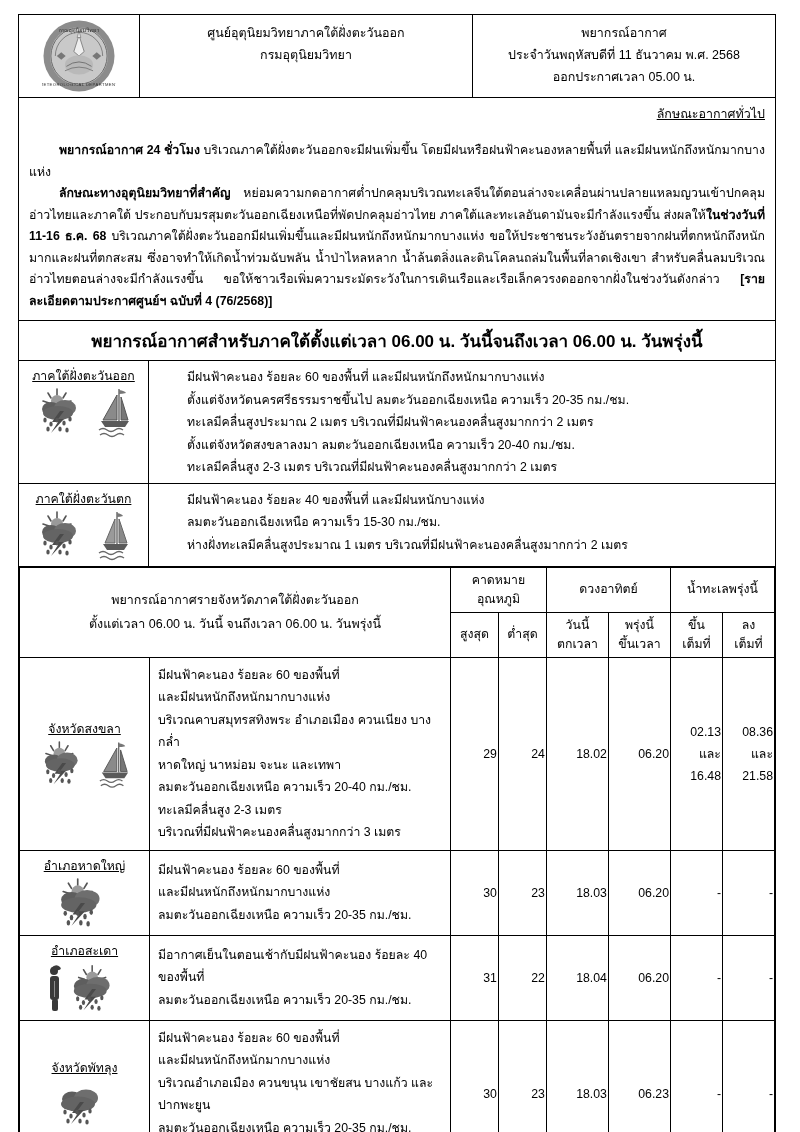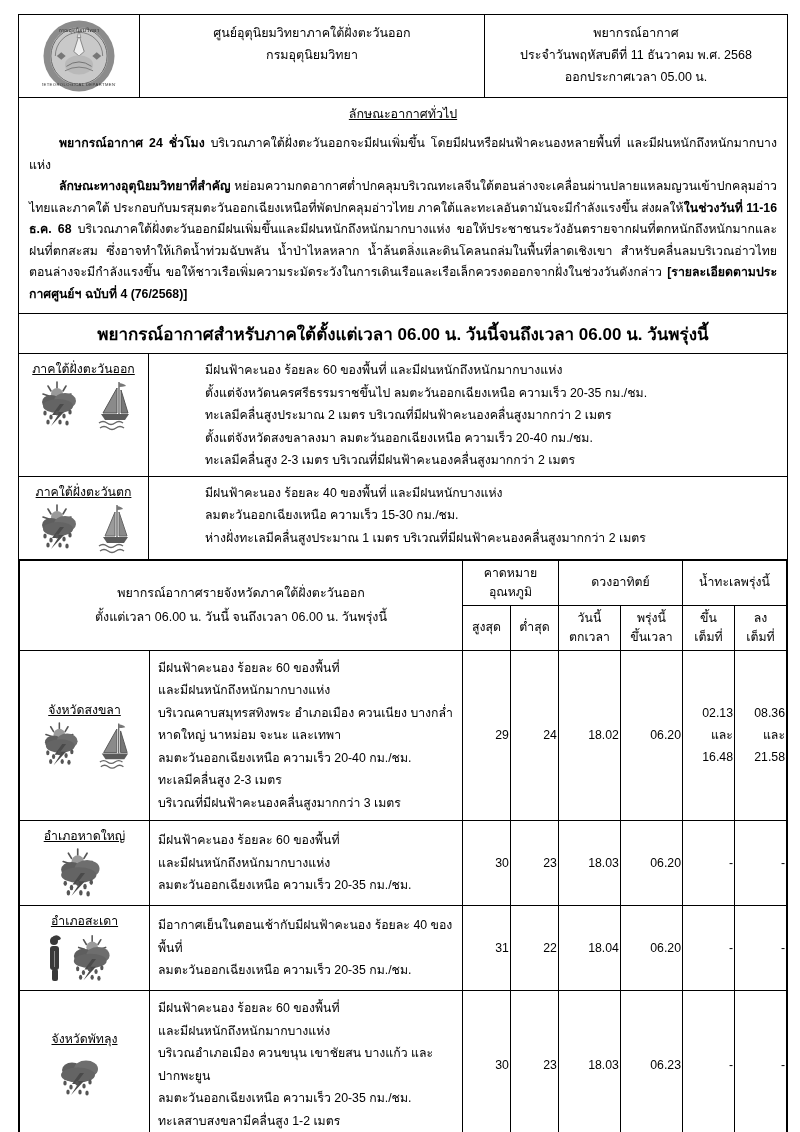--- a/index.html
+++ b/index.html
@@ -12,21 +12,21 @@
     width: 800px;
     height: 1132px;
     color: #000000;
     -webkit-font-smoothing: antialiased;
   }
   .page {
     position: relative;
     width: 800px;
     height: 925px;
     box-sizing: border-box;
-    padding: 14px 12px 0 18px;
+    padding: 14px 24px 0 18px;
   }
   .sheet {
     border: 1px solid #000;
     border-bottom: none;
     width: 100%;
     box-sizing: border-box;
   }
 
   
   .hdr {
@@ -61,24 +61,24 @@
   }
 
   .logo-seal { display:block; }
 
   
   .gen {
     border-bottom: 1px solid #000;
     padding: 6px 10px 8px 10px;
   }
   .gen-title {
-    text-align: center;
+    text-align: right;
     font-size: 12.5px;
     text-decoration: underline;
-    margin-bottom: 9px;
+    margin-bottom: 16px;
   }
   .gen p {
     margin: 0;
     font-size: 12.3px;
     line-height: 21.5px;
     text-align: justify;
     text-indent: 30px;
   }
   .b { font-weight: bold; margin-top: 17px; }
 
@@ -88,39 +88,39 @@
     text-align: center;
     font-size: 17px;
     font-weight: bold;
     padding: 6px 4px 6px 4px;
   }
 
   
   .region {
     display: flex;
     border-bottom: 1px solid #000;
+    gap: 30px;
   }
   .region-label {
     width: 130px;
     flex: 0 0 130px;
     border-right: 1px solid #000;
     text-align: center;
     padding: 5px 2px 4px 2px;
     box-sizing: border-box;
   }
   .region-label .lbl {
     font-size: 12.3px;
     text-decoration: underline;
     display: block;
     margin-bottom: 2px;
   }
   .region-body {
     flex: 1 1 auto;
     padding: 5px 8px 4px 8px;
-    margin-left: 48px;
   }
   .region-body div {
     font-size: 12.3px;
     line-height: 22.5px;
   }
 
   
   table.fc {
     width: 100%;
     border-collapse: collapse;

